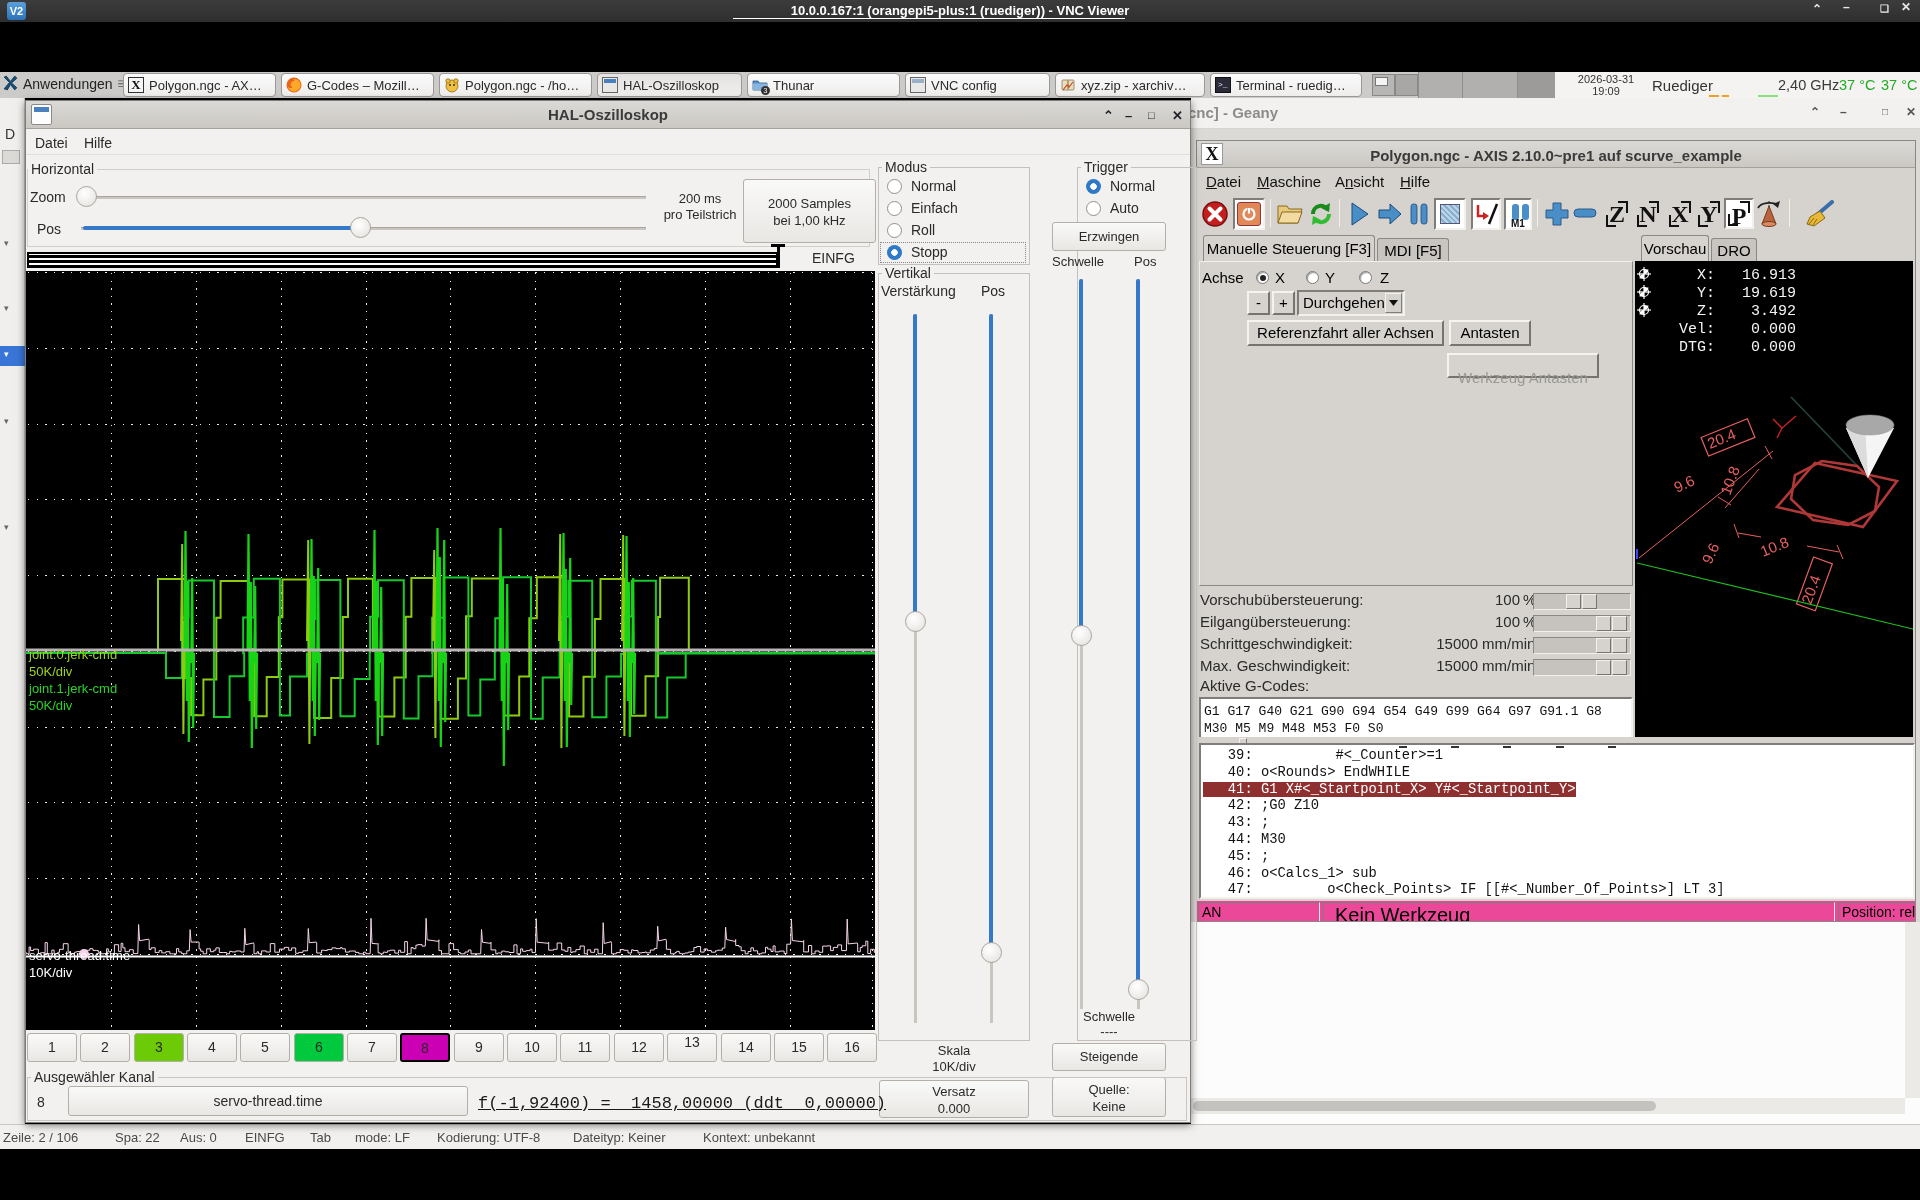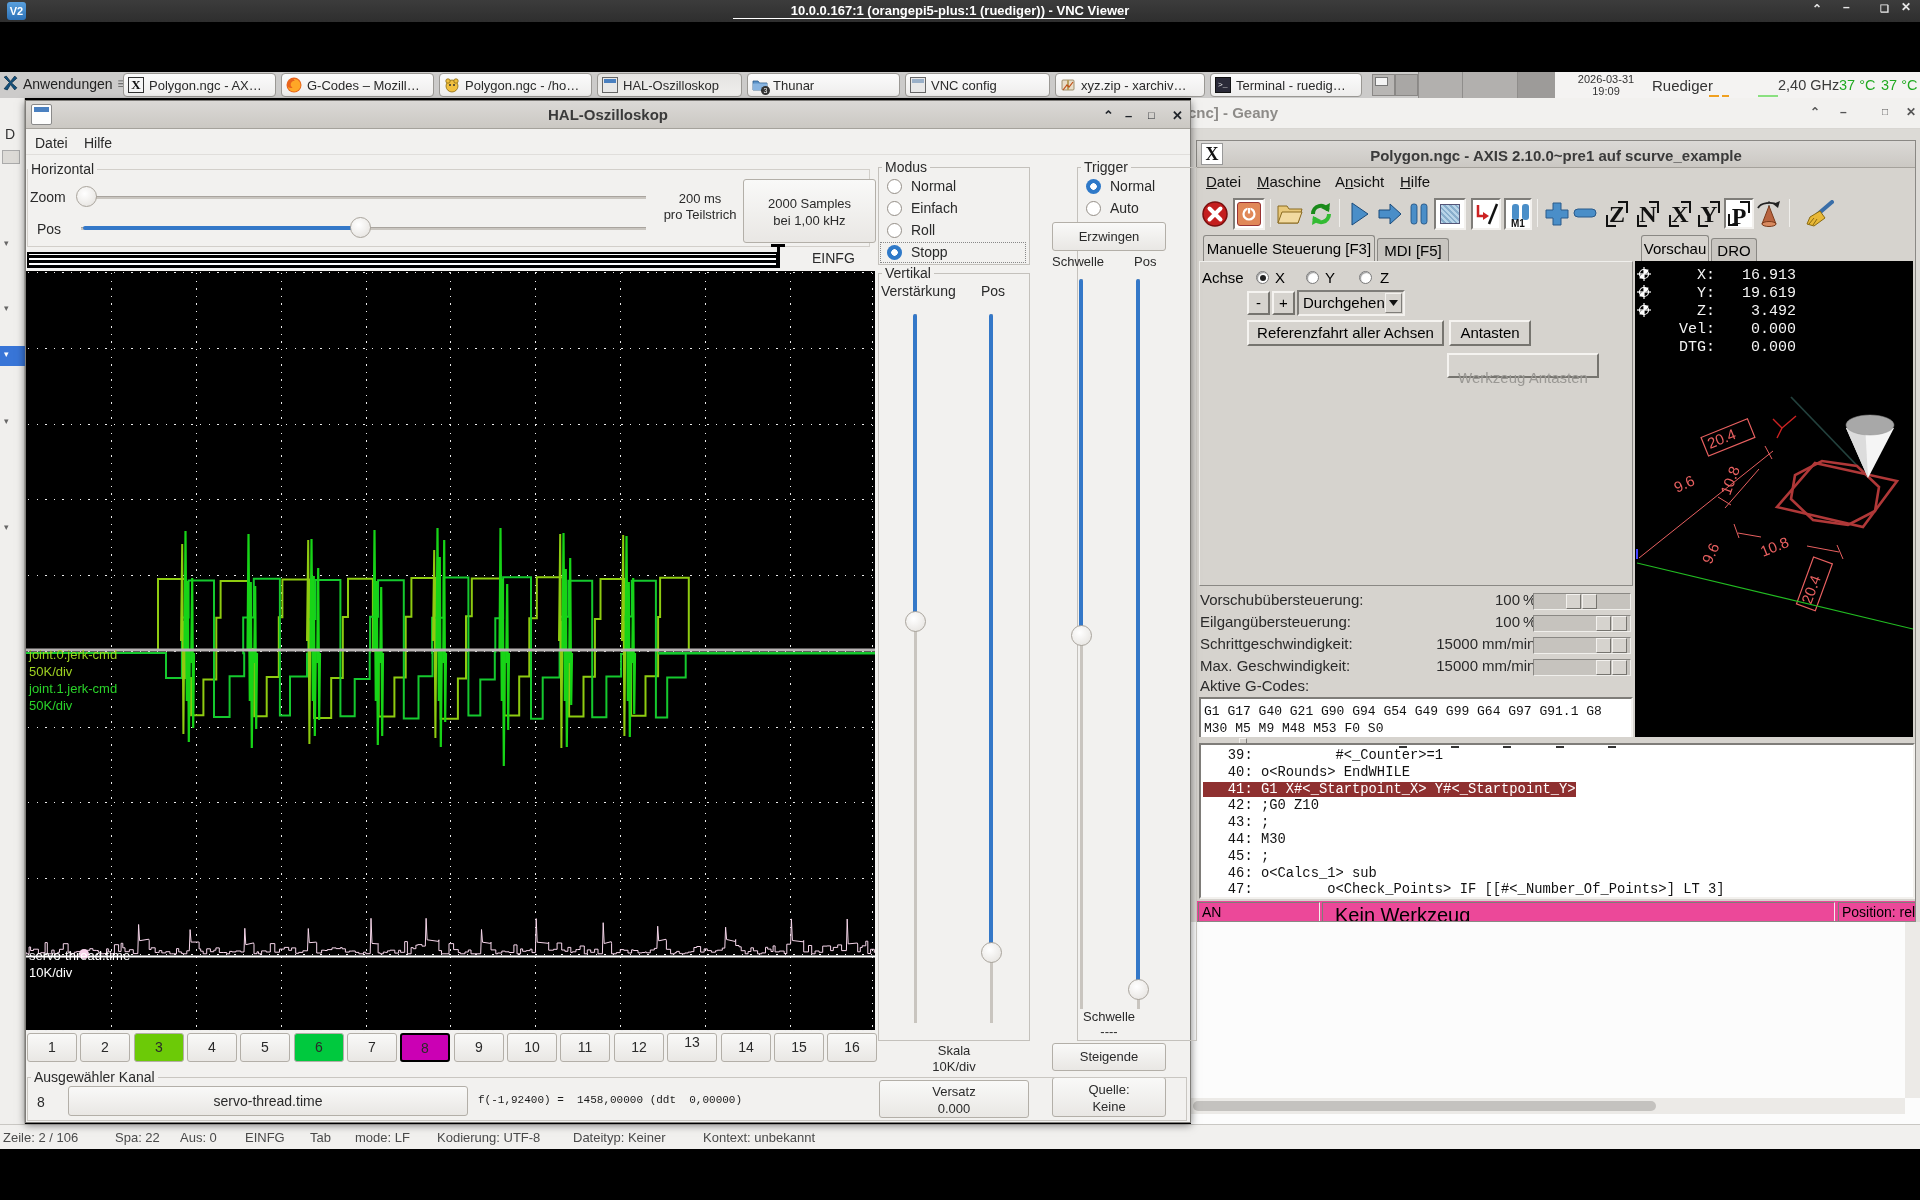--- a/index.html
+++ b/index.html
@@ -572,14 +572,14 @@
   <div class="gbtn" style="left:588px;top:932px;width:50px;height:29px;font-size:14px;padding-top:5px;">12</div>
   <div class="gbtn" style="left:641px;top:932px;width:50px;height:29px;font-size:14px;">13</div>
   <div class="gbtn" style="left:695px;top:932px;width:50px;height:29px;font-size:14px;padding-top:5px;">14</div>
   <div class="gbtn" style="left:748px;top:932px;width:50px;height:29px;font-size:14px;padding-top:5px;">15</div>
   <div class="gbtn" style="left:801px;top:932px;width:50px;height:29px;font-size:14px;padding-top:5px;">16</div>
   <div class="frame" style="left:1px;top:976px;width:1160px;height:44px;border-color:#c9c6c1;">
     <span class="cap" style="background:#f2f1ef;">Ausgewähler Kanal</span>
   </div>
   <div class="glabel" style="left:11px;top:993px;">8</div>
   <div class="gbtn" style="left:42px;top:985px;width:400px;height:30px;font-size:14px;padding-top:6px;">servo-thread.time</div>
-  <div class="mono abs" style="left:452px;top:993px;font-size:11px;color:#1a1a1a;">f(-1,92400) =&nbsp; 1458,00000 (ddt&nbsp; 0,00000)</div>
+  <div class="mono abs" style="left:452px;top:993px;font-size:17px;color:#1a1a1a;text-decoration:underline;">f(-1,92400) =&nbsp; 1458,00000 (ddt&nbsp; 0,00000)</div>
 </div>
 
 </body></html>

